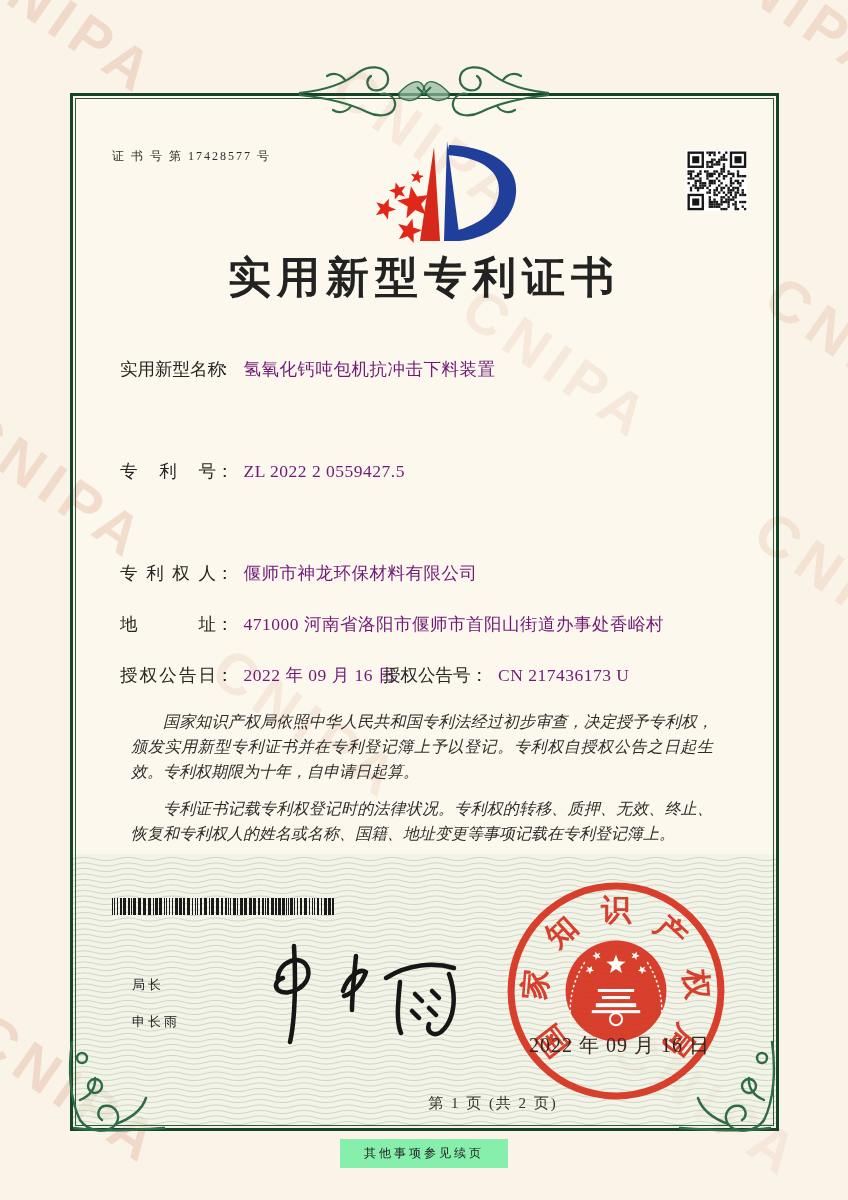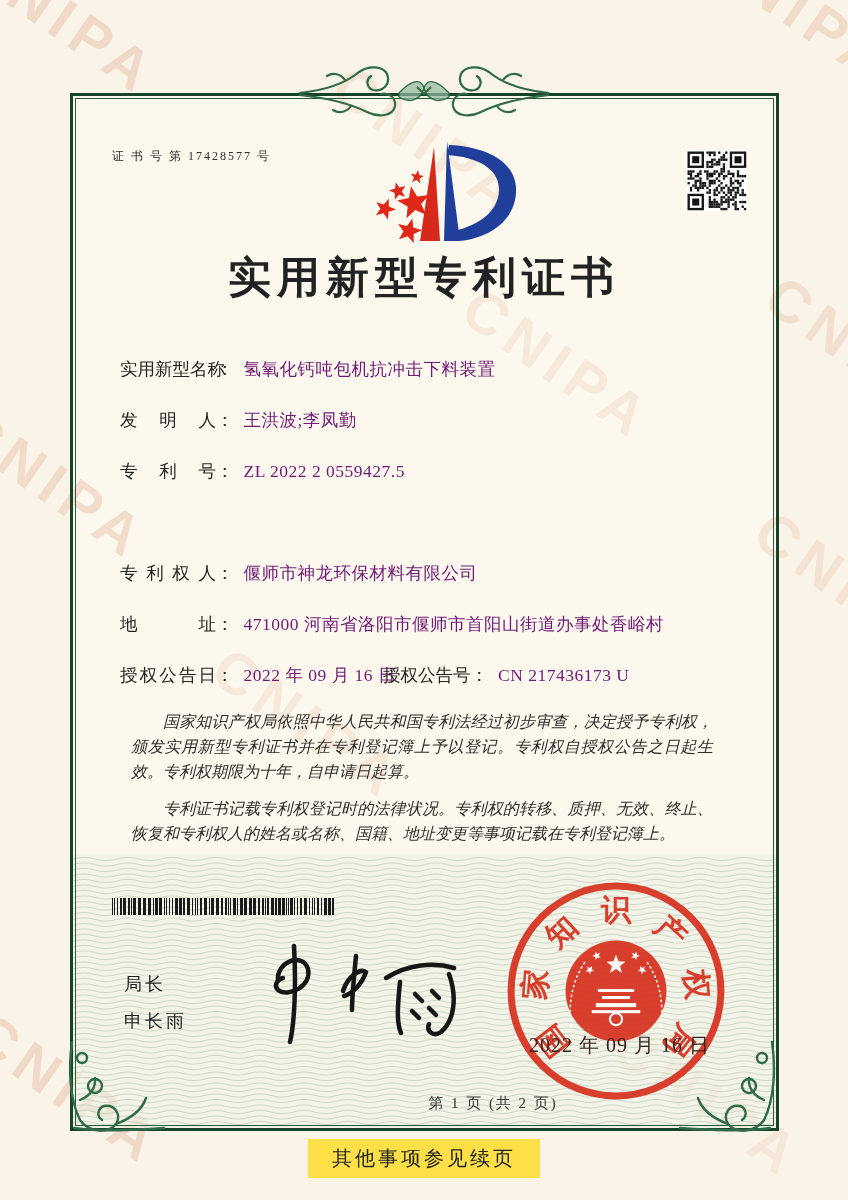--- a/index.html
+++ b/index.html
@@ -31,28 +31,28 @@
   .title{position:absolute;left:0;top:249px;width:848px;text-align:center;margin:0;
     font-size:43px;font-weight:700;letter-spacing:6px;color:#222;}
   .frow{position:absolute;left:120px;width:650px;height:26px;white-space:nowrap;}
   .flabel{display:inline-block;width:96px;font-size:17.5px;color:#262422;text-align:justify;text-align-last:justify;vertical-align:baseline;}
   .fcolon{font-size:17.5px;color:#262422;}
   .fvalue{font-size:17.5px;color:#701a75;margin-left:10px;letter-spacing:.5px;text-align:center;}
   .fpair2{position:absolute;left:263px;top:0;white-space:nowrap;}
   .paras{position:absolute;left:119px;top:697px;width:606px;color:#2e2c2a;}
   .paras p{margin:12px;font-size:16px;line-height:25px;text-indent:2em;text-align:justify;font-style:italic;}
   .barcode{position:absolute;left:112px;top:898px;}
-  .signer{position:absolute;left:124px;top:966px;font-size:18px;line-height:37px;letter-spacing:3px;color:#1e1e1e;}
+  .signer{position:absolute;left:132px;top:966px;font-size:13px;line-height:37px;letter-spacing:3px;color:#1e1e1e;}
   .signature{position:absolute;left:248px;top:936px;z-index:6;}
   .seal{position:absolute;left:501px;top:876px;opacity:.92;z-index:5;}
   .seal-date{position:absolute;left:512px;top:1032px;width:215px;text-align:center;z-index:6;
     font-size:20px;letter-spacing:1px;color:#35231f;font-weight:500;}
   .pageinfo{position:absolute;left:70px;top:1094px;width:846px;text-align:center;font-size:15px;letter-spacing:2px;color:#333;}
-  .contnote{position:absolute;left:424px;top:1139px;transform:translateX(-50%);background:#fde047;
-    padding:6px 24px;font-size:20px;letter-spacing:3px;color:#222;white-space:nowrap;z-index:3;}
+  .contnote{position:absolute;left:424px;top:1139px;transform:translateX(-50%);background:#86efac;
+    padding:6px 24px;font-size:12px;letter-spacing:3px;color:#222;white-space:nowrap;z-index:3;}
 </style>
 </head>
 <body>
 
 <div class="frame-bg"></div>
 
 <div id="wmLayer">
     <div class="wm" style="left: -45px; top: -15px; opacity: 0.55;">CNIPA</div>
     <div class="wm" style="left: 690px; top: -25px; opacity: 0.5;">CNIPA</div>
     <div class="wm" style="left: 320px; top: 108px; opacity: 0.3;">CNIPA</div>
@@ -352,23 +352,20 @@
       <rect x="1.5" y="43.800000000000004" width="16.45" height="16.45" fill="#151515"></rect>
       <rect x="3.85" y="46.150000000000006" width="11.75" height="11.75" fill="#ffffff"></rect>
       <rect x="6.2" y="48.50000000000001" width="7.050000000000001" height="7.050000000000001" fill="#151515"></rect>
     </svg>
 
   <h1 class="title">实用新型专利证书</h1>
 
   <div class="frow" style="top:357px">
     <span class="flabel">实用新型名称</span><span class="fcolon">：</span><span class="fvalue">氢氧化钙吨包机抗冲击下料装置</span>
   </div>
-  <div class="frow" style="top:408px">
-    <span class="flabel">发明人</span><span class="fcolon">：</span><span class="fvalue">王洪波;李凤勤</span>
-  </div>
   <div class="frow" style="top:459px">
     <span class="flabel">专利号</span><span class="fcolon">：</span><span class="fvalue">ZL 2022 2 0559427.5</span>
   </div>
   <div class="frow" style="top:561px">
     <span class="flabel">专利权人</span><span class="fcolon">：</span><span class="fvalue">偃师市神龙环保材料有限公司</span>
   </div>
   <div class="frow" style="top:612px">
     <span class="flabel">地址</span><span class="fcolon">：</span><span class="fvalue">471000 河南省洛阳市偃师市首阳山街道办事处香峪村</span>
   </div>
   <div class="frow" style="top:663px">

